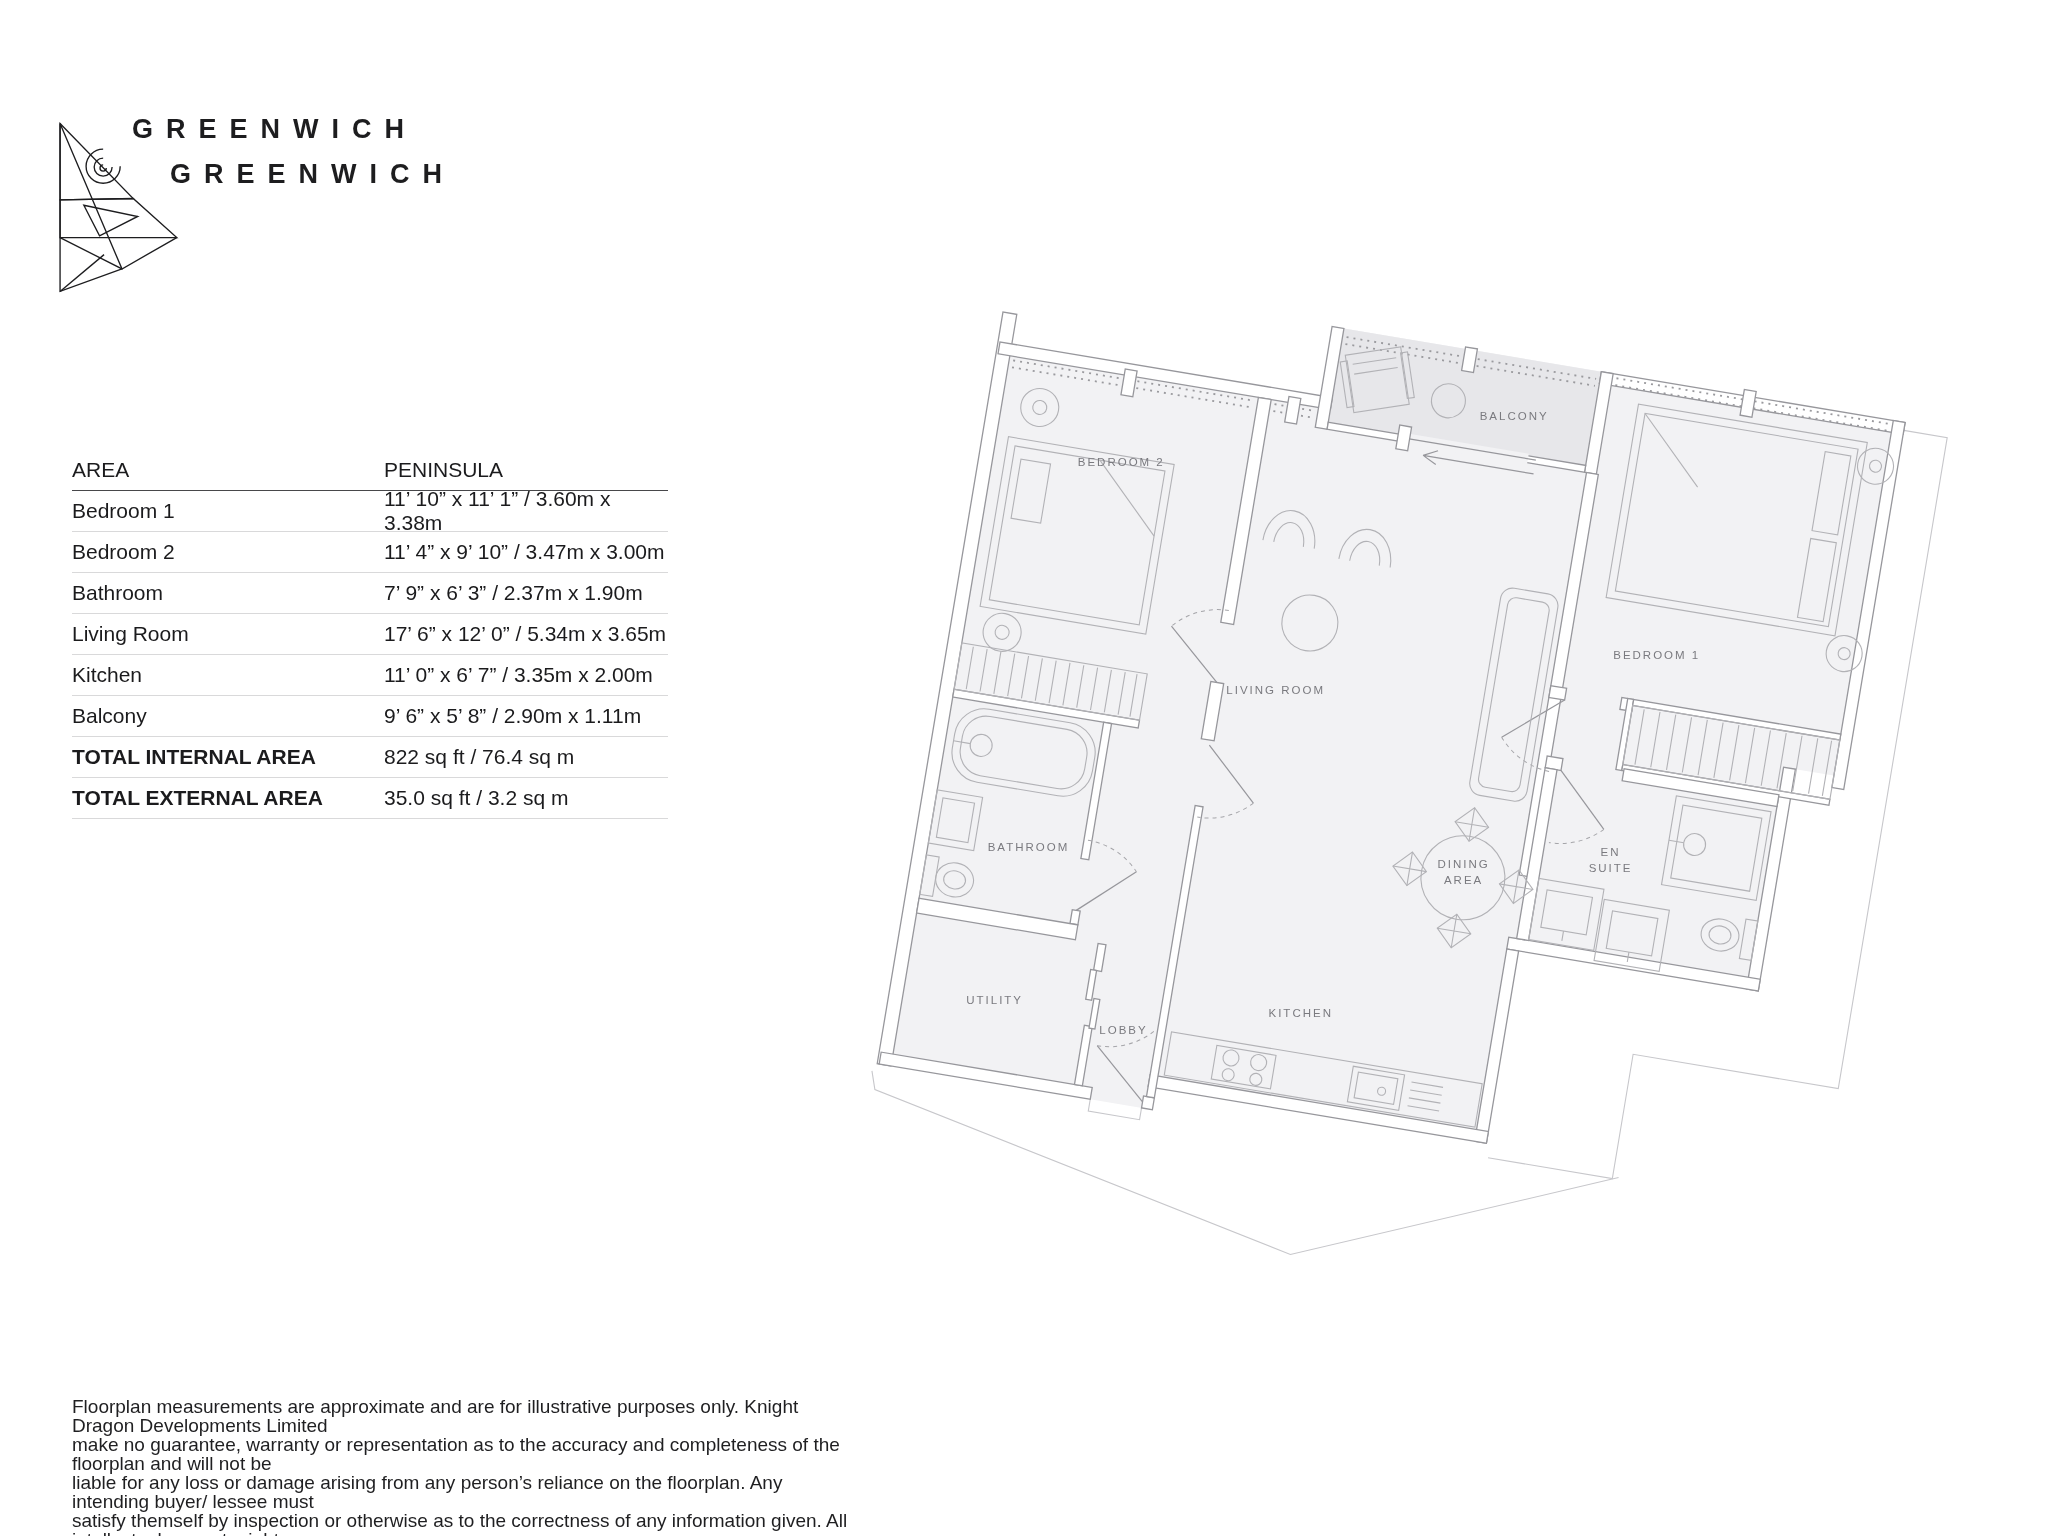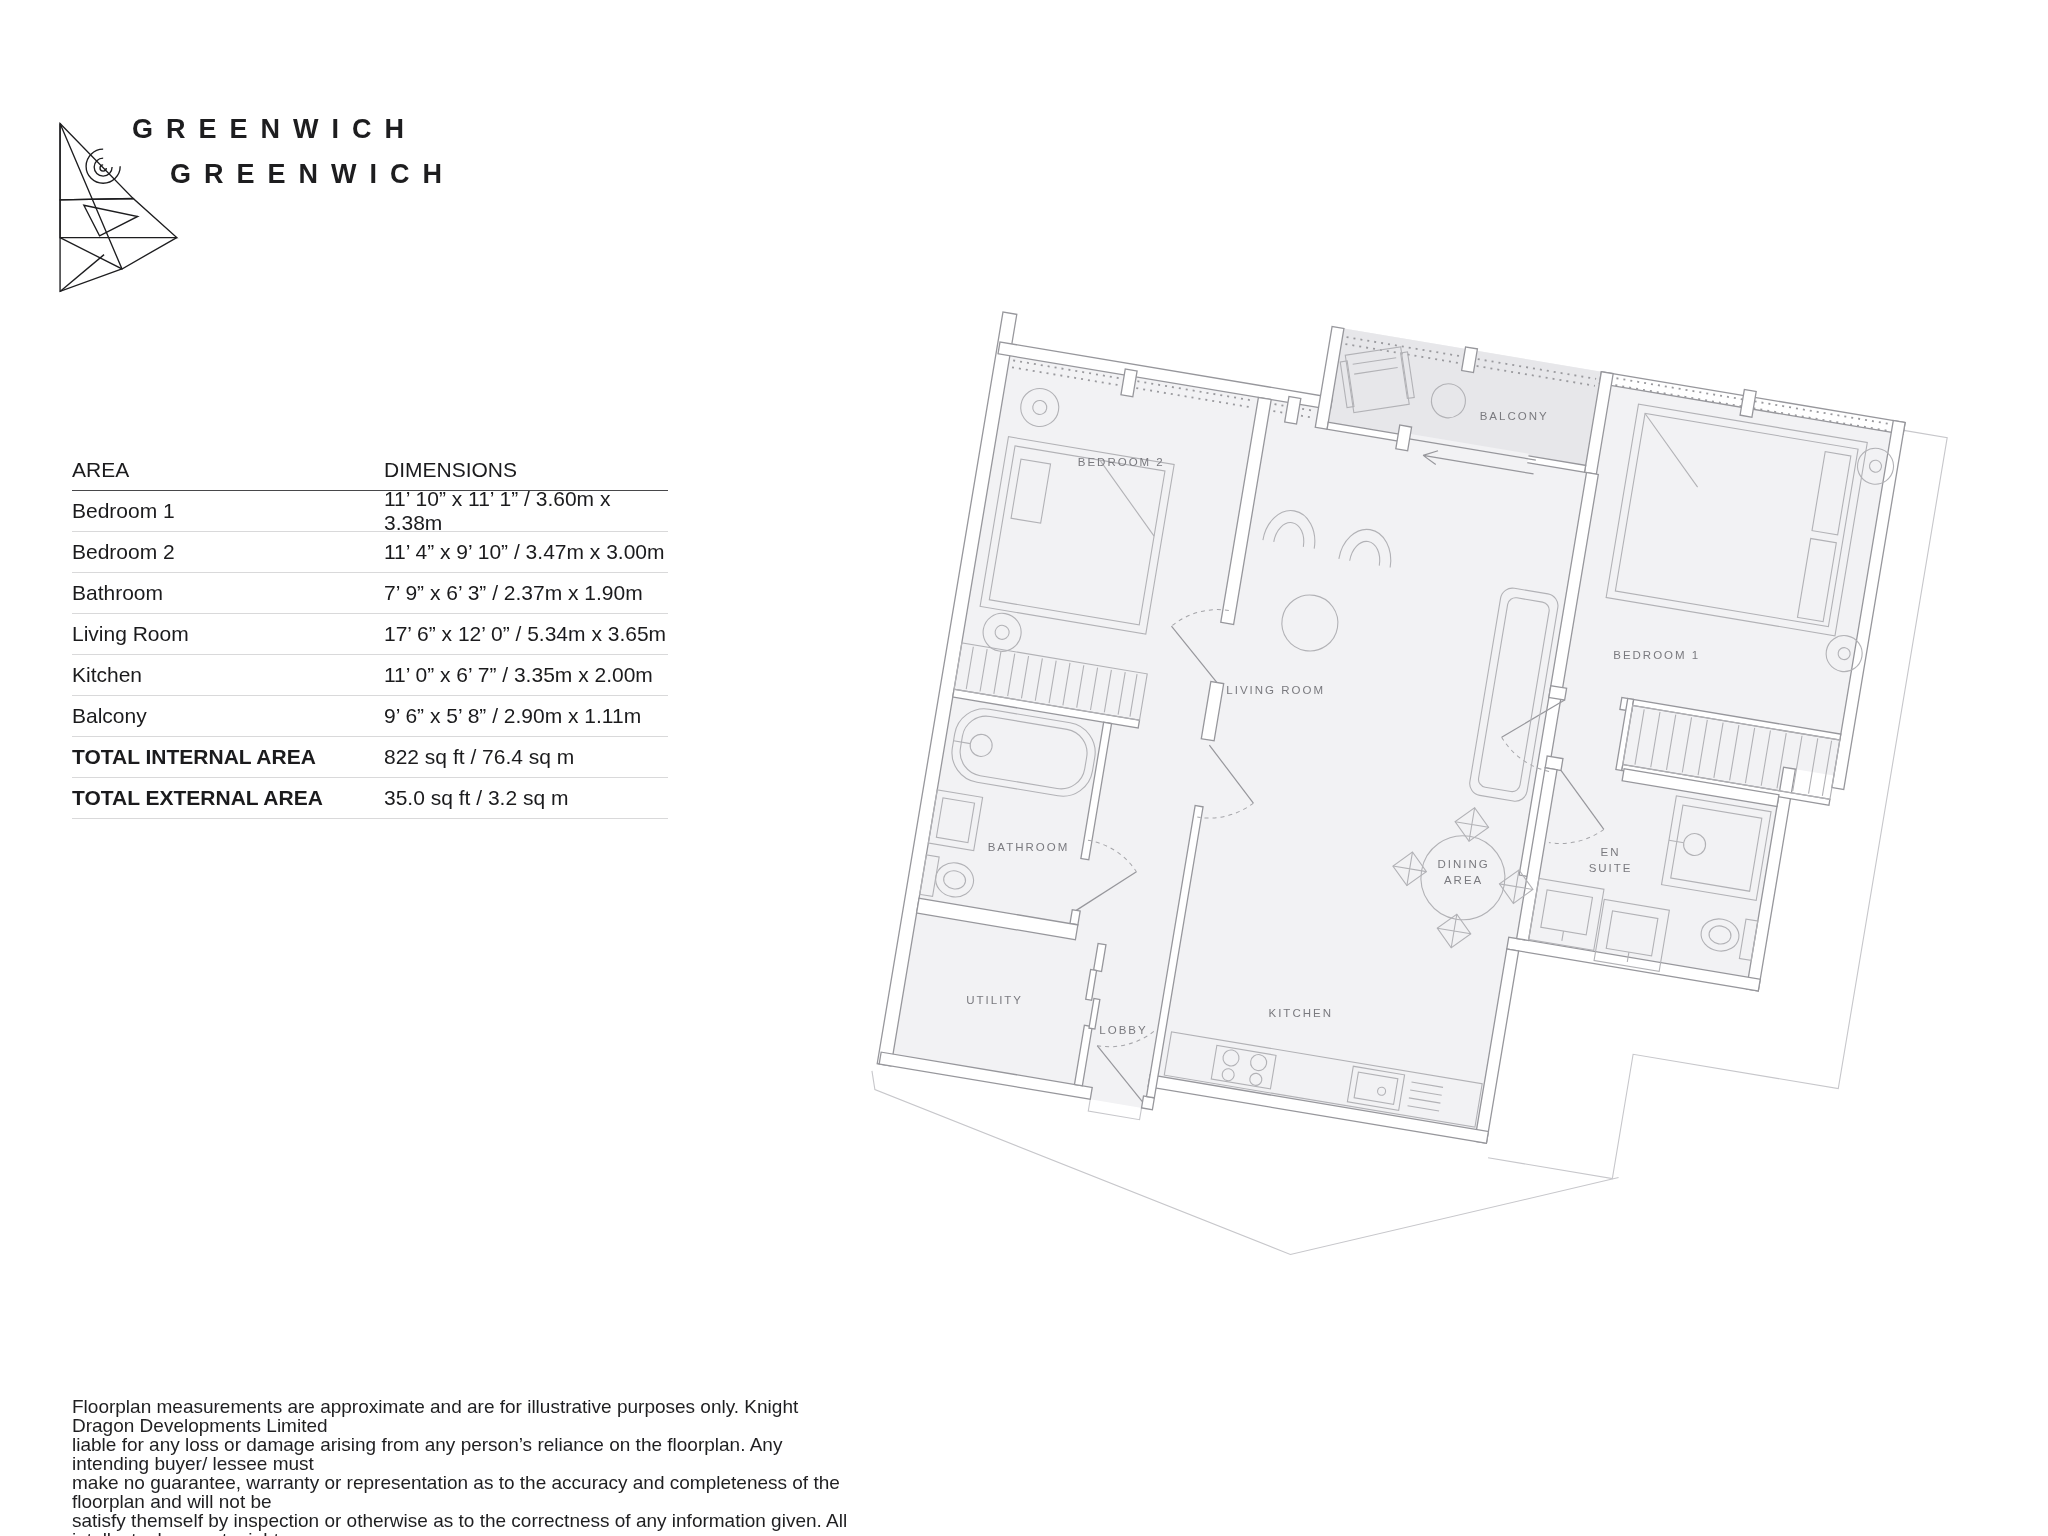--- a/index.html
+++ b/index.html
@@ -52,21 +52,21 @@
         <path d="M118,100 A7,7 0 1 0 125,107" fill="none"></path>
       </g>
     </svg>
     <div class="wordmark">GREENWICH</div>
     <div class="wordmark l2">GREENWICH</div>
   </div>
 
   <div id="areatable">
     <div class="trow header">
       <div class="c1">AREA</div>
-      <div class="c2">DIMENSIONS</div>
+      <div class="c2">PENINSULA</div>
     </div>
     <div id="tbody">
         <div class="trow">
           <div class="c1">Bedroom 1</div>
           <div class="c2">11’ 10” x 11’ 1” / 3.60m x 3.38m</div>
         </div>
         <div class="trow">
           <div class="c1">Bedroom 2</div>
           <div class="c2">11’ 4” x 9’ 10” / 3.47m x 3.00m</div>
         </div>
@@ -92,22 +92,22 @@
         </div>
         <div class="trow total">
           <div class="c1">TOTAL EXTERNAL AREA</div>
           <div class="c2">35.0 sq ft / 3.2 sq m</div>
         </div>
       </div>
   </div>
 
   <div id="disclaimer">
       <div>Floorplan measurements are approximate and are for illustrative purposes only. Knight Dragon Developments Limited</div>
+      <div>make no guarantee, warranty or representation as to the accuracy and completeness of the floorplan and will not be</div>
       <div>liable for any loss or damage arising from any person’s reliance on the floorplan. Any intending buyer/ lessee must</div>
-      <div>make no guarantee, warranty or representation as to the accuracy and completeness of the floorplan and will not be</div>
       <div>satisfy themself by inspection or otherwise as to the correctness of any information given. All intellectual property rights</div>
       <div>in the floorplan are reserved.</div>
     </div>
 
   <svg id="plan" width="1420" height="1120" viewBox="0 0 1420 1120">
     <g transform="translate(400,150) rotate(9.5)">
 
       <polygon fill="#f2f2f4" points="0,0 337,0 337,-70 906,-70 906,290 855,290 855,515 612,515 612,710 277,710 277,732 0,732"></polygon>
       <rect x="325" y="-70" width="285" height="102" fill="#e7e7ea"></rect>
 

